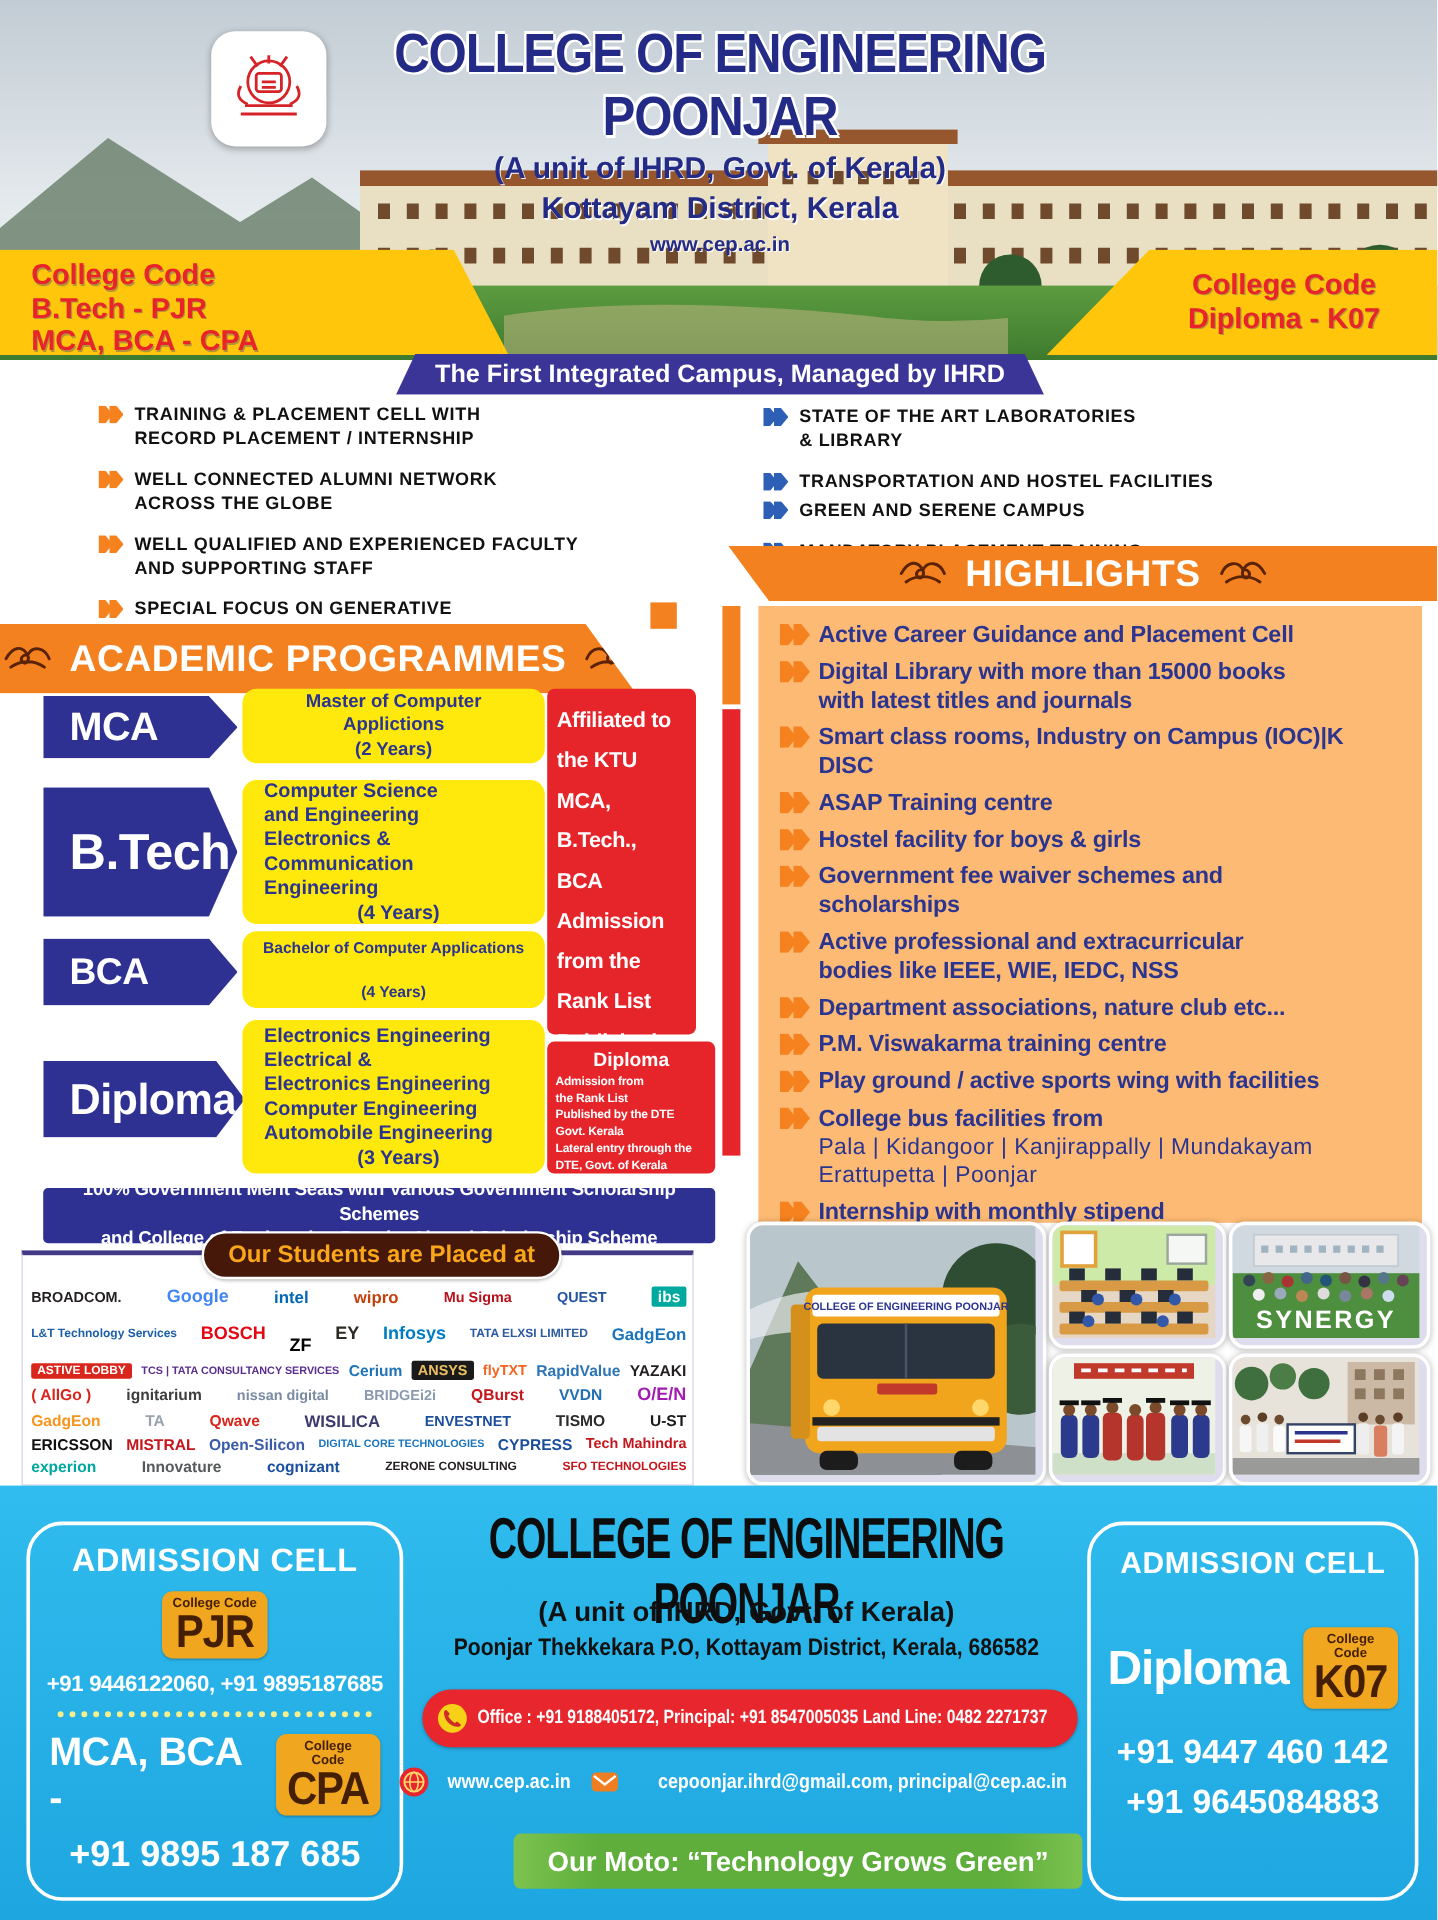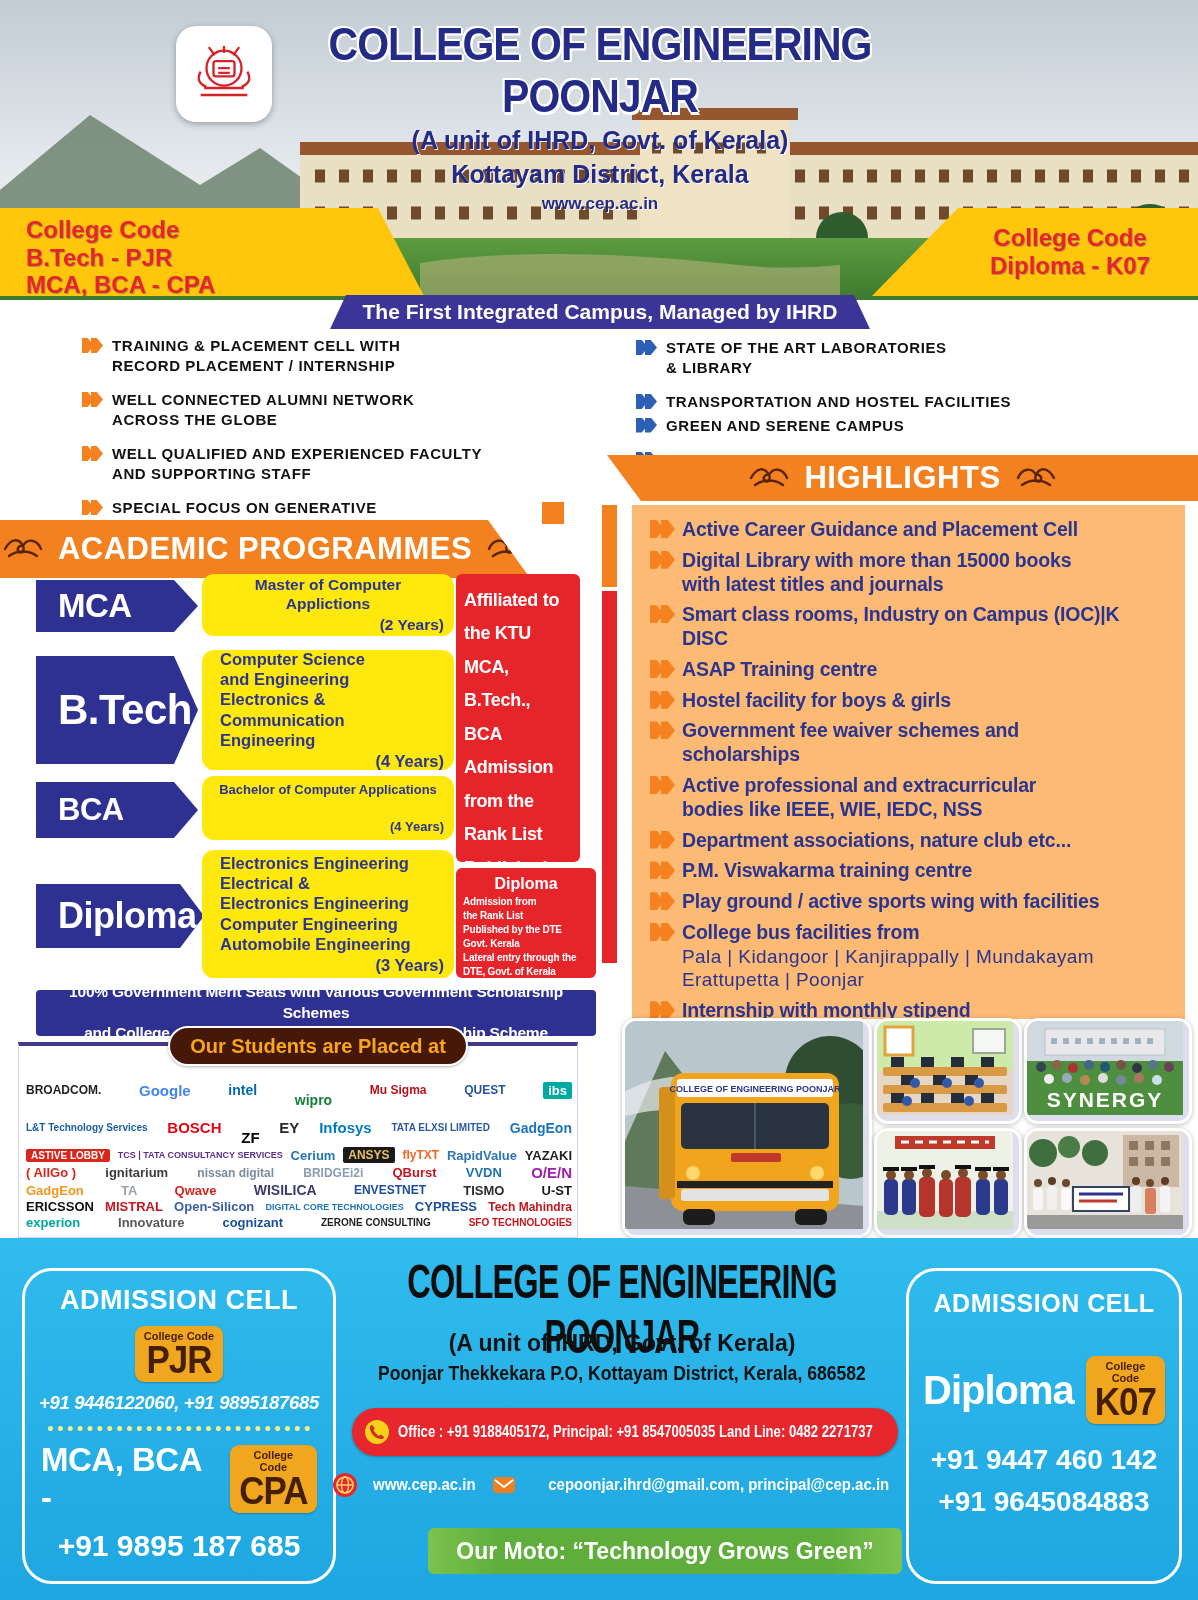--- a/index.html
+++ b/index.html
@@ -53,21 +53,21 @@
            padding-left:22px;box-sizing:border-box;letter-spacing:-.5px;
            clip-path:polygon(0 0,calc(100% - 24px) 0,100% 50%,calc(100% - 24px) 100%,0 100%);}
   #arr-mca{left:36px;top:580px;width:162px;height:52px;font-size:33px;}
   #arr-btech{left:36px;top:656px;width:162px;height:108px;font-size:42px;}
   #arr-bca{left:36px;top:782px;width:162px;height:56px;font-size:31px;}
   #arr-dip{left:36px;top:884px;width:168px;height:64px;font-size:36px;}
 
   .p-box{position:absolute;background:#ffe90c;border-radius:12px;color:#2b3590;font-weight:bold;
          display:flex;flex-direction:column;justify-content:center;box-sizing:border-box;padding:13px 10px;}
   .p-desc{white-space:pre-line;line-height:1.22;}
-  .p-years{text-align:right;margin-top:2px;}
+  .p-years{text-align:center;margin-top:2px;}
   #box-mca{left:202px;top:574px;width:252px;height:62px;font-size:15.5px;text-align:center;}
   #box-btech{left:202px;top:650px;width:252px;height:120px;font-size:16.5px;padding-left:18px;}
   #box-bca{left:202px;top:776px;width:252px;height:64px;font-size:13px;text-align:center;gap:20px;}
   #box-dip{left:202px;top:850px;width:252px;height:128px;font-size:16.5px;padding-left:18px;}
 
   .r-box{position:absolute;background:#e6252b;color:#fff;font-weight:bold;border-radius:6px;box-sizing:border-box;}
   #ktu-box{left:456px;top:574px;width:124px;height:288px;padding:10px 8px;font-size:18px;
            letter-spacing:-.3px;line-height:1.86;white-space:pre-line;}
   #dip-box{left:456px;top:868px;width:140px;height:110px;padding:5px 7px;font-size:10px;
            letter-spacing:-.2px;line-height:1.4;}
@@ -120,21 +120,21 @@
   #ac-left{left:22px;top:1268px;width:314px;height:316px;padding:14px 16px;}
   #ac-right{left:906px;top:1268px;width:276px;height:316px;padding:18px 14px;}
   .ac-title{font-size:27px;font-weight:bold;letter-spacing:.5px;}
   .course-row{display:flex;align-items:center;gap:12px;margin-top:10px;}
   .course-big{font-size:46px;font-weight:bold;letter-spacing:-1px;}
   .course-mid{font-size:33px;font-weight:bold;letter-spacing:-.5px;}
   .code-badge{background:#f1a61f;border-radius:9px;text-align:center;color:#451f03;
               padding:4px 9px 5px;box-shadow:0 1px 2px rgba(0,0,0,.25);}
   .code-badge .s{font-size:11px;font-weight:bold;display:block;}
   .code-badge .b{font-size:35px;font-weight:bold;line-height:1;letter-spacing:-1px;display:block;transform:scaleY(1.1);}
-  .ph-line{font-size:18.5px;font-weight:bold;letter-spacing:-.3px;margin-top:10px;white-space:nowrap;font-style:italic;}
+  .ph-line{font-size:18.5px;font-weight:bold;letter-spacing:-.3px;margin-top:10px;white-space:nowrap;}
   .dots{width:262px;border-top:5px dotted #f6ef8e;margin-top:12px;}
   .ph-big{font-size:30px;font-weight:bold;letter-spacing:0;margin-top:12px;}
   #ac-right .ph-big{font-size:28px;margin-top:10px;}
 
   #f-title{position:absolute;left:340px;top:1268px;width:564px;text-align:center;color:#0d0d0d;
            font-size:37px;font-weight:bold;letter-spacing:-1px;transform:scale(.88,1.3);}
   #f-unit{position:absolute;left:340px;top:1330px;width:564px;text-align:center;color:#111;
           font-size:23px;font-weight:bold;}
   #f-address{position:absolute;left:340px;top:1362px;width:564px;text-align:center;color:#111;
              font-size:20px;font-weight:bold;transform:scaleX(.88);}
@@ -405,21 +405,21 @@
       </div>
     </div>
 
   <div id="placed-card"></div>
   <div id="placed-pill">Our Students are Placed at</div>
   <div id="logo-rows">
       <div class="logo-row">
         <span class="logo" style="color: rgb(35, 31, 32);">BROADCOM.</span>
         <span class="logo" style="color: rgb(66, 133, 244); font-size: 15px;">Google</span>
         <span class="logo" style="color: rgb(0, 104, 181); font-size: 14px;">intel</span>
-        <span class="logo" style="color: #15803d; font-size: 14px; margin-top: 20px;">wipro</span>
+        <span class="logo" style="color: #c2410c; font-size: 14px;">wipro</span>
         <span class="logo" style="color: rgb(181, 18, 27);">Mu Sigma</span>
         <span class="logo" style="color: rgb(36, 84, 159);">QUEST</span>
         <span class="logo boxed" style="color: rgb(255, 255, 255); background: rgb(0, 169, 160); font-size: 13px;">ibs</span>
       </div>
       <div class="logo-row">
         <span class="logo" style="color: rgb(27, 95, 168); font-size: 10px;">L&amp;T Technology Services</span>
         <span class="logo" style="color: rgb(227, 6, 19); font-size: 15px;">BOSCH</span>
         <span class="logo" style="color: #000000; font-size: 15px; margin-top: 20px;">ZF</span>
         <span class="logo" style="color: rgb(46, 42, 37); font-size: 15px;">EY</span>
         <span class="logo" style="color: rgb(0, 124, 195); font-size: 15px;">Infosys</span>

